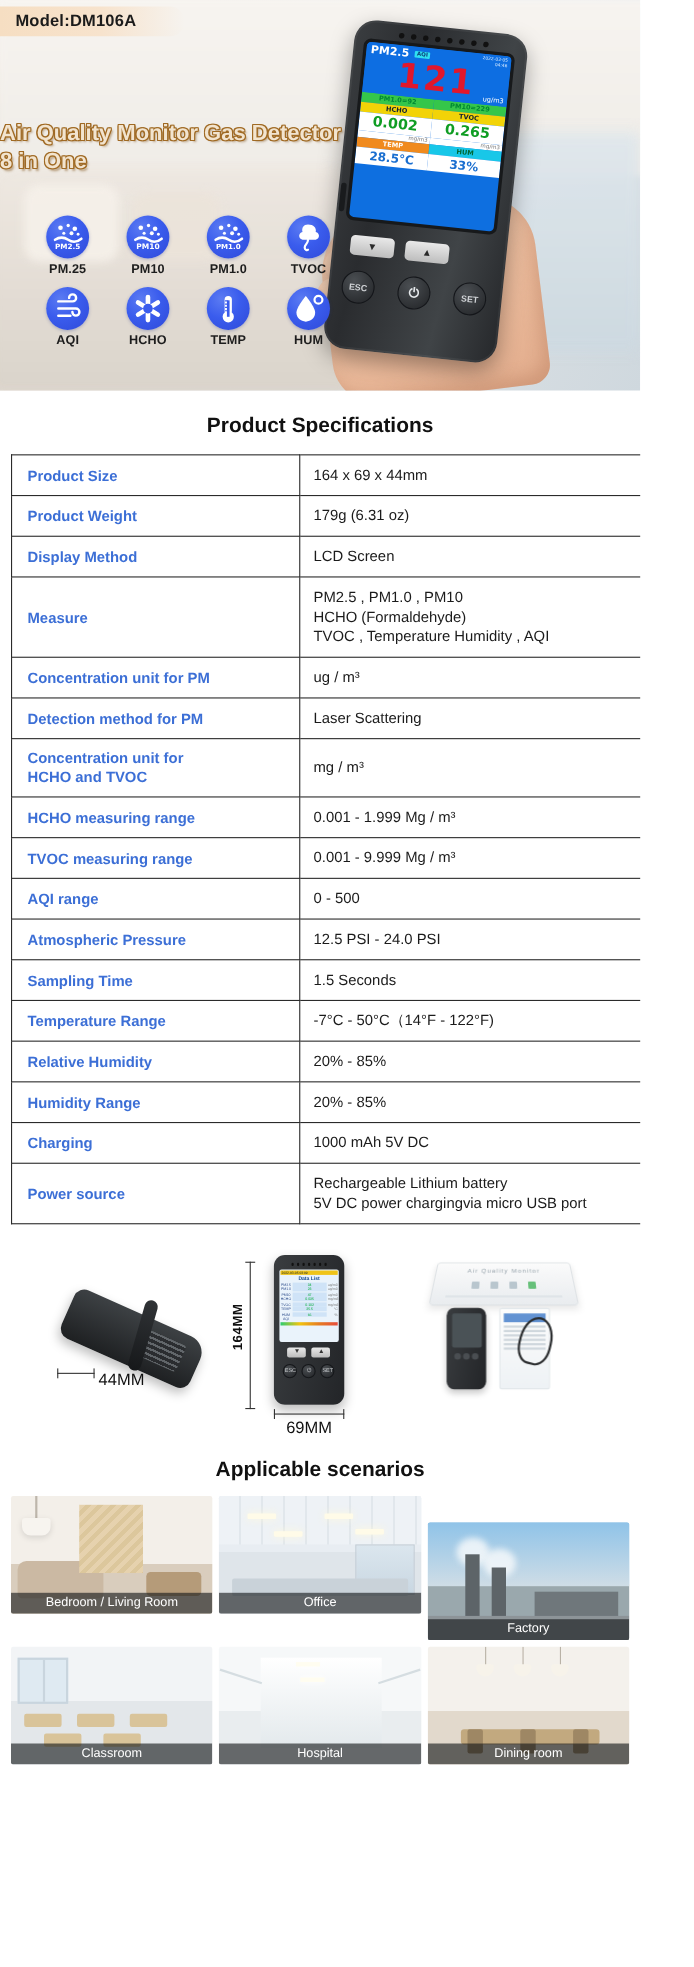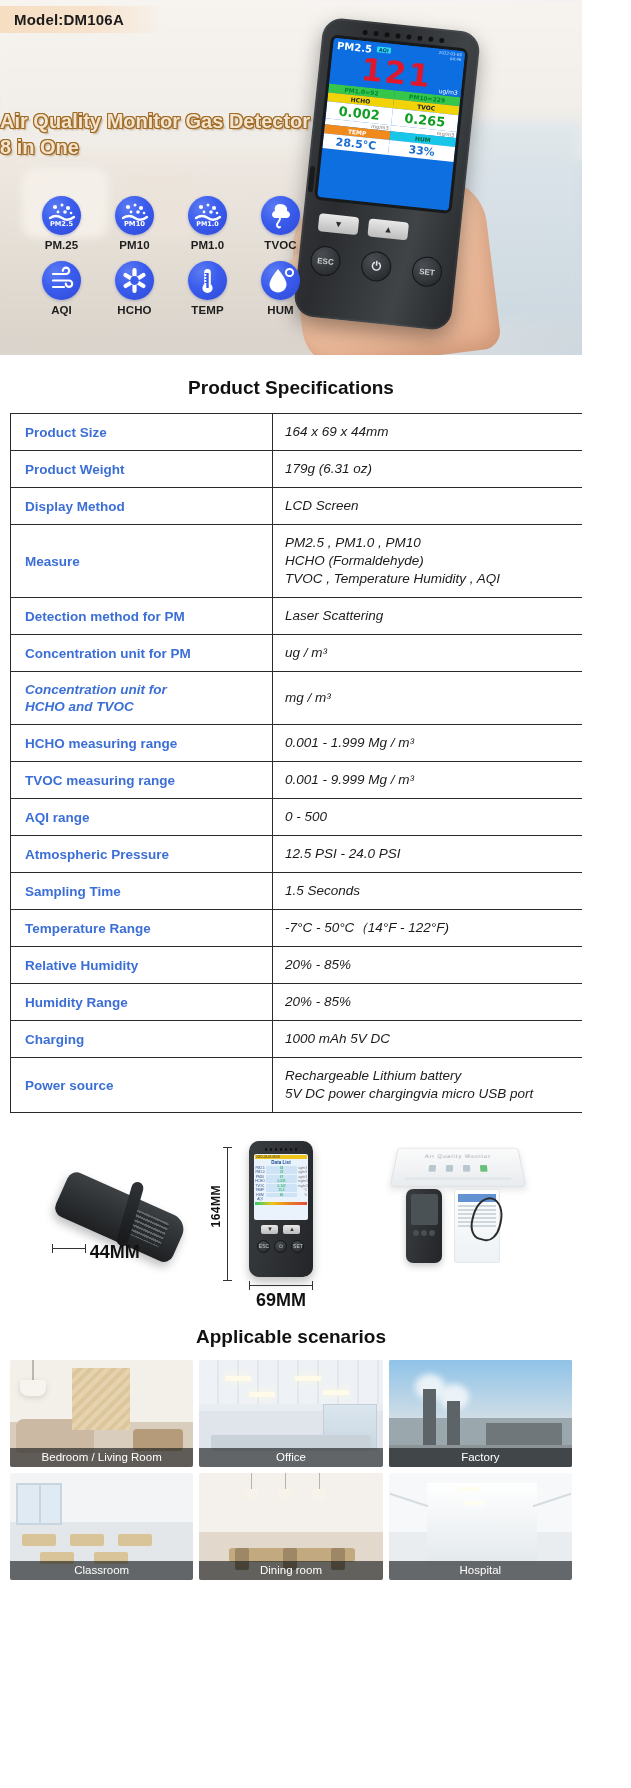--- a/index.html
+++ b/index.html
@@ -190,21 +190,21 @@
     border: 1px solid #2b2b2b;
   }
   table.spec td { border: 1px solid #2b2b2b; vertical-align: middle; }
   td.k {
     width: 262px; color: #3c6fd6; font-weight: bold; font-size: 13.5px;
     padding: 9px 0 9px 14px; line-height: 17px;
   }
   td.v {
     color: #1b1b1b; font-size: 13.5px; padding: 9px 0 9px 12px; line-height: 18px;
   }
-  .v-line { display: block; font-style: italic; }
+  .v-line { display: block; }
 
   
   .dims {
     position: relative; height: 185px; margin-top: 16px;
     display: flex; align-items: flex-start; justify-content: space-around;
     padding: 0 14px;
   }
   .dim-col { position: relative; text-align: center; }
 
   .side-device {
@@ -227,21 +227,21 @@
     background: linear-gradient(180deg,#303336,#16181a);
     border-radius: 6px; transform: rotate(16deg);
   }
   .brace-h {
     position: absolute; left: 6px; bottom: 16px; width: 34px; height: 1px; background: #333;
   }
   .brace-h:before, .brace-h:after {
     content:""; position: absolute; top: -4px; width: 1px; height: 9px; background: #333;
   }
   .brace-h:before { left: 0; } .brace-h:after { right: 0; }
-  .dim-label { font-size: 18px; font-weight: bold; color: #111; }
+  .dim-label { font-size: 15px; font-weight: normal; color: #111; }
   .dim-44 { position: absolute; left: 44px; bottom: 2px; }
 
   .front-device {
     width: 64px; height: 136px; margin: 6px auto 0 auto; position: relative;
     background: linear-gradient(100deg,#3a3d40,#232528);
     border-radius: 10px; padding: 7px 5px;
     box-shadow: 0 5px 10px rgba(0,0,0,.25);
   }
   .fd-holes { display: flex; justify-content: center; gap: 2.5px; margin-bottom: 3px; }
   .fd-holes i { width: 2.5px; height: 2.5px; background: #111; border-radius: 50%; display: block; }
@@ -369,21 +369,21 @@
   .sc-office .p1 { left: 26px; top: 16px; } .sc-office .p2 { left: 96px; top: 16px; }
   .sc-office .p3 { left: 50px; top: 32px; } .sc-office .p4 { left: 124px; top: 30px; }
   .sc-office .desk {
     position:absolute; left: 12px; bottom: 16px; width: 160px; height: 16px; background: #c9d2d9; border-radius: 2px;
   }
   .sc-office .glass {
     position:absolute; right: 6px; top: 44px; width: 54px; height: 46px;
     background: linear-gradient(180deg,#dbe6ee,#c9d7e2); border: 1px solid #c3ced6;
   }
 
-  .sc-factory { background: linear-gradient(180deg,#7fb7e0 0 52%, #9aa8ad 52% 100%); }
+  .sc-factory { background: linear-gradient(180deg,#7fb7e0 0 52%, #9aa8ad 52% 100%); margin-top: 24px; }
   .sc-factory .sky { position:absolute; left:0; right:0; top:0; height: 58px;
     background: linear-gradient(180deg,#8fc3e8,#cfdde6); }
   .sc-factory .stack {
     position:absolute; bottom: 14px; width: 13px; background: #5d6468;
   }
   .sc-factory .s1 { left: 34px; height: 64px; }
   .sc-factory .s2 { left: 58px; height: 52px; }
   .sc-factory .smoke {
     position:absolute; width: 30px; height: 26px; background: rgba(245,248,250,.85);
     border-radius: 50%; filter: blur(3px);
@@ -669,29 +669,29 @@
           </tr>
         <tr>
             <td class="k">Measure</td>
             <td class="v">
           <span class="v-line">PM2.5 , PM1.0 , PM10</span>
           <span class="v-line">HCHO (Formaldehyde)</span>
           <span class="v-line">TVOC , Temperature Humidity , AQI</span>
         </td>
           </tr>
         <tr>
+            <td class="k">Concentration unit for PM</td>
+            <td class="v">
+              <span class="v-line">ug / m³</span>
+            </td>
+          </tr>
+        <tr>
             <td class="k">Detection method for PM</td>
             <td class="v">
               <span class="v-line">Laser Scattering</span>
-            </td>
-          </tr>
-        <tr>
-            <td class="k">Concentration unit for PM</td>
-            <td class="v">
-              <span class="v-line">ug / m³</span>
             </td>
           </tr>
         <tr>
             <td class="k">
           <span class="v-line">Concentration unit for</span>
           <span class="v-line">HCHO and TVOC</span>
         </td>
             <td class="v">
               <span class="v-line">mg / m³</span>
             </td>
@@ -919,38 +919,38 @@
       <div class="scen sc-classroom">
         <div class="win"></div>
         <div class="desk d1"></div>
         <div class="desk d2"></div>
         <div class="desk d3"></div>
         <div class="desk d4"></div>
         <div class="desk d5"></div>
         <div class="cap">Classroom</div>
       </div>
 
+      <div class="scen sc-hospital">
+        <div class="corr"></div>
+        <div class="line l1"></div>
+        <div class="line l2"></div>
+        <div class="lt t1"></div>
+        <div class="lt t2"></div>
+        <div class="cap">Hospital</div>
+      </div>
+
       <div class="scen sc-dining">
         <div class="lampw w1"></div>
         <div class="lampw w2"></div>
         <div class="lampw w3"></div>
         <div class="bulb b1"></div>
         <div class="bulb b2"></div>
         <div class="bulb b3"></div>
         <div class="table"></div>
         <div class="chair c1"></div>
         <div class="chair c2"></div>
         <div class="chair c3"></div>
         <div class="cap">Dining room</div>
       </div>
-
-      <div class="scen sc-hospital">
-        <div class="corr"></div>
-        <div class="line l1"></div>
-        <div class="line l2"></div>
-        <div class="lt t1"></div>
-        <div class="lt t2"></div>
-        <div class="cap">Hospital</div>
-      </div>
     </div>
   </div>
 
 </div>
 
 </body></html>

